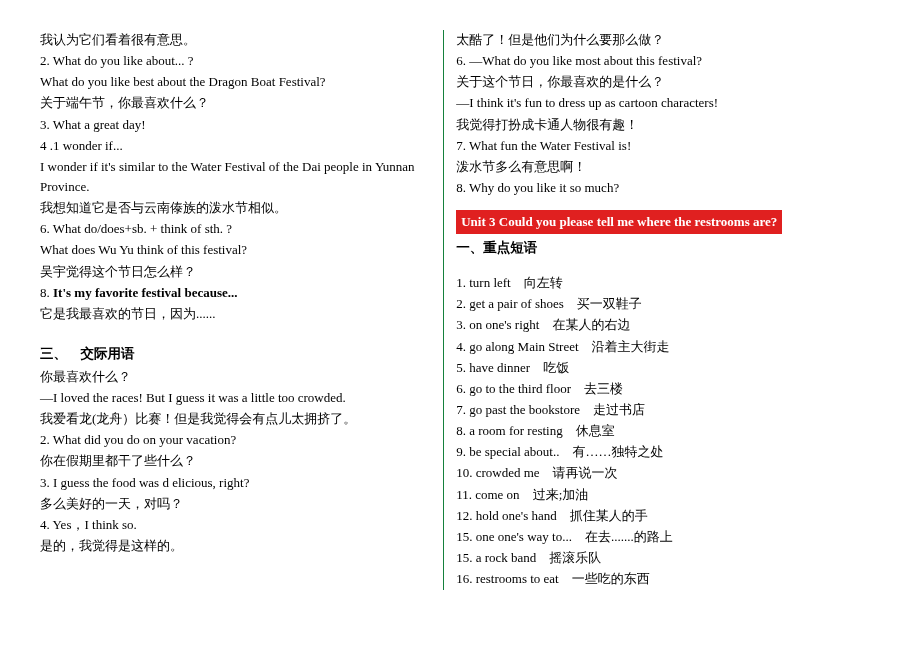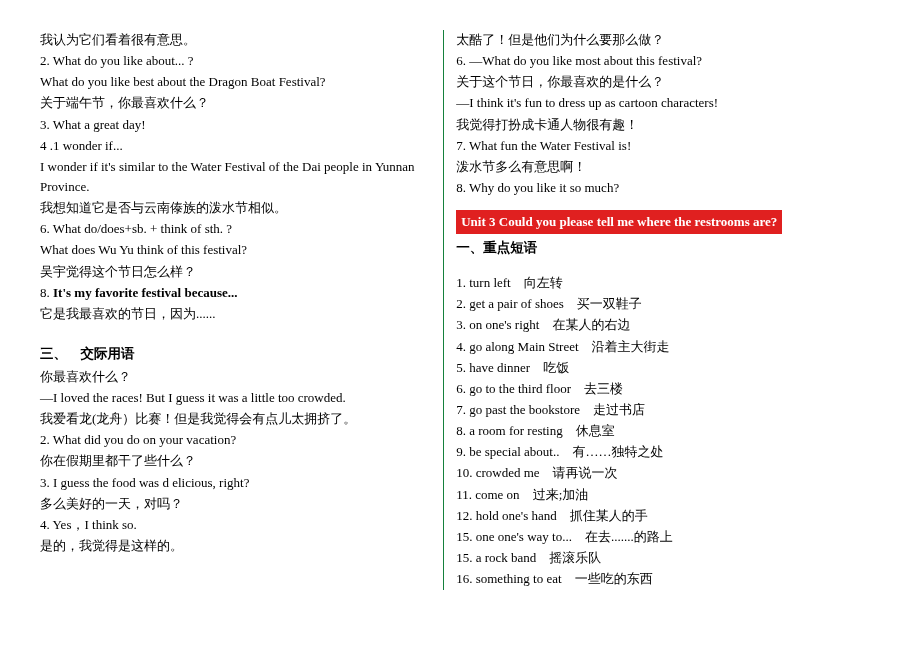--- a/index.html
+++ b/index.html
@@ -183,17 +183,17 @@
       <p class="numbered-item">
         <span>12.</span> <span>hold one's hand</span>　<span class="zh">抓住某人的手</span>
       </p>
       <p class="numbered-item">
         <span>15.</span> <span>one one's way to...</span>　<span class="zh">在去.......的路上</span>
       </p>
       <p class="numbered-item">
         <span>15.</span> <span>a rock band</span>　<span class="zh">摇滚乐队</span>
       </p>
       <p class="numbered-item">
-        <span>16.</span> <span>something to eat</span>　<span class="zh">一些吃的东西</span>
+        <span>16.</span> <span>restrooms to eat</span>　<span class="zh">一些吃的东西</span>
       </p>
     </div>
   </div>
 </div>
 
 </body></html>

